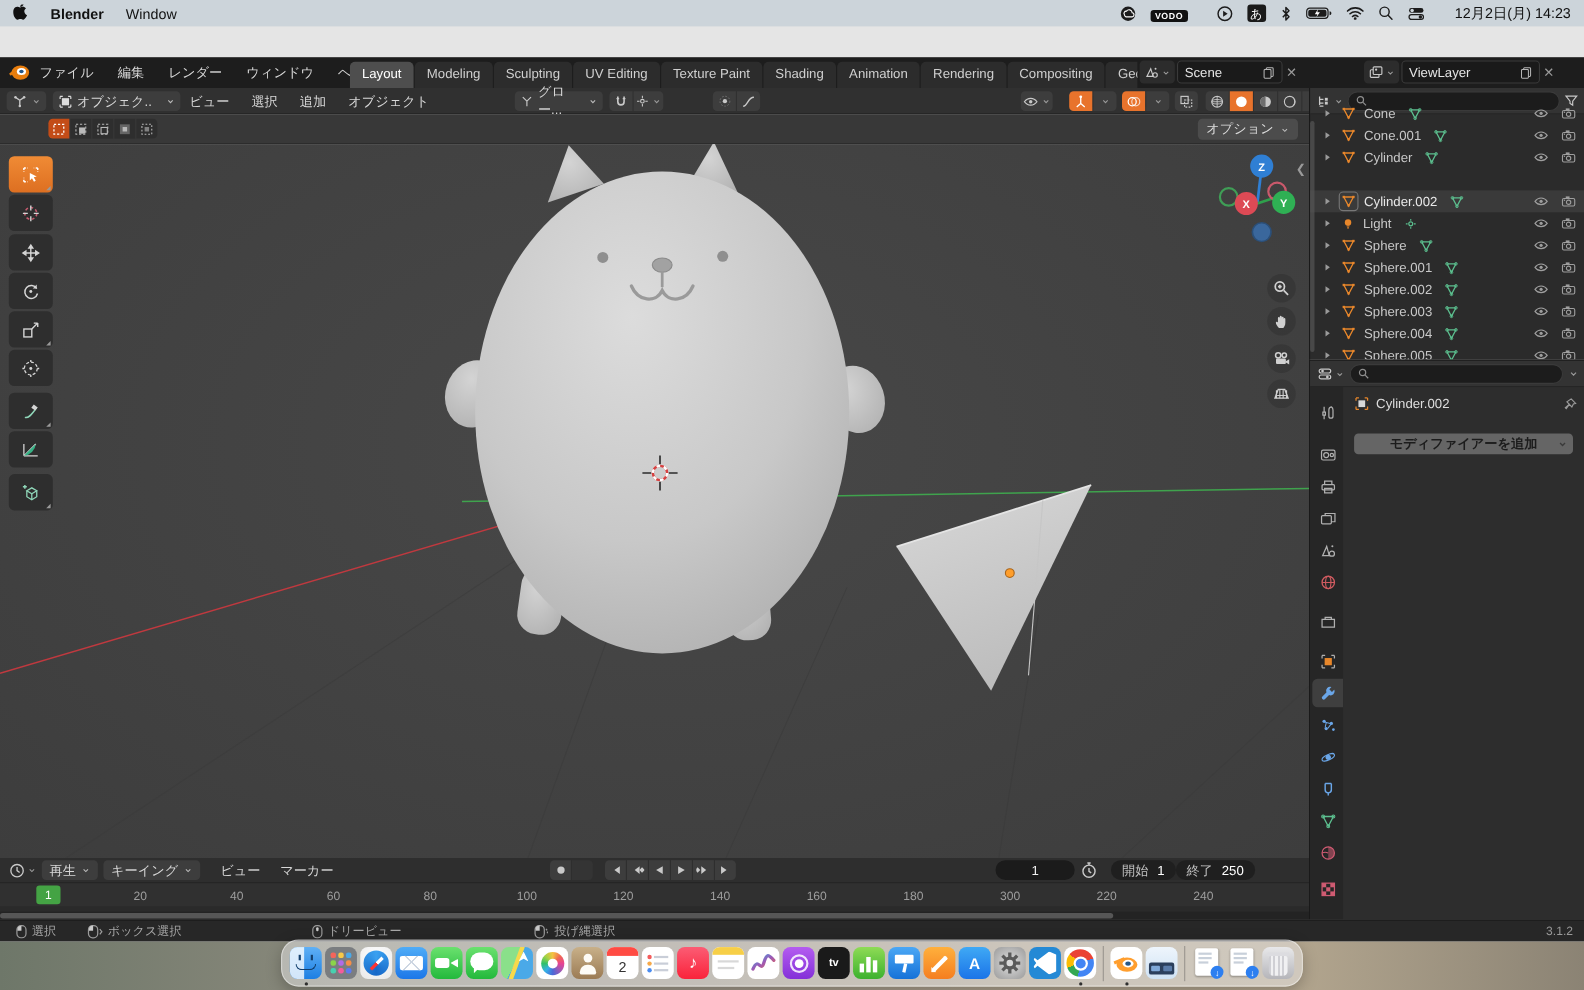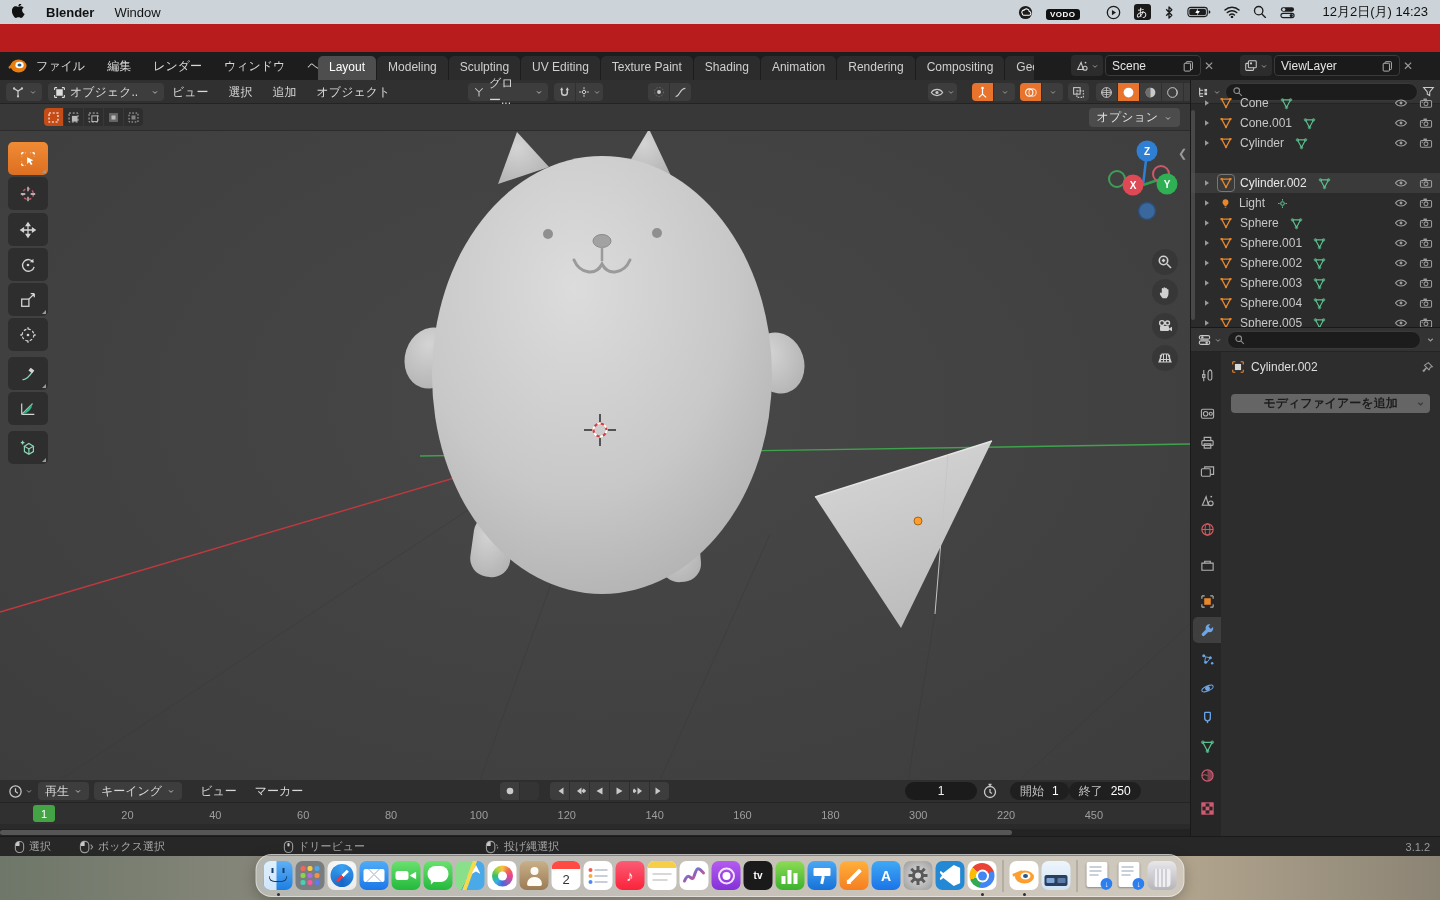--- a/index.html
+++ b/index.html
@@ -1,18 +1,18 @@
 <!DOCTYPE html>
 <html><head>
 <meta charset="utf-8">
 <style>
   html,body{margin:0;padding:0;width:1440px;height:900px;overflow:hidden;
     font-family:"Liberation Sans","DejaVu Sans",sans-serif;background:#333;}
   *{box-sizing:border-box;-webkit-font-smoothing:antialiased;}
-  #screen{position:relative;width:1440px;height:900px;background:#b91c1c;}
+  #screen{position:relative;width:1440px;height:900px;background:#e5e5e5;}
   
   .menubar{position:absolute;left:0;top:0;width:1440px;height:24px;background:#ccd4da;
     display:flex;align-items:center;justify-content:space-between;padding:0 12px;font-size:13px;color:#111;}
   .mb-left{display:flex;align-items:center;gap:20px;}
   .mb-right{display:flex;align-items:center;gap:15px;}
   .mb-app{font-weight:bold;}
   .mb-item{font-size:13px;}
   .mb-clock{font-size:13px;}
   .pill-black{background:#111;color:#fff;border-radius:3px;font-size:8px;padding:1px 4px;font-weight:bold;letter-spacing:.5px;}
   .ime-box{background:#1a1a1a;color:#fff;border-radius:3px;width:17px;height:16px;display:flex;align-items:center;justify-content:center;font-size:11px;}
@@ -233,21 +233,21 @@
         <span class="tab">Modeling</span>
         <span class="tab">Sculpting</span>
         <span class="tab">UV Editing</span>
         <span class="tab">Texture Paint</span>
         <span class="tab">Shading</span>
         <span class="tab">Animation</span>
         <span class="tab">Rendering</span>
         <span class="tab">Compositing</span>
         <span class="tab">Geometry</span>
       </div>
-    <div class="idwidget" style="left:1036px;margin-left:35px;">
+    <div class="idwidget" style="left:1036px;">
       <div class="idbtn">
         <svg width="14" height="14" viewBox="0 0 16 16">
             <path d="M3 12L7 4l2.5 8z" fill="none" stroke="#c9c9c9" stroke-width="1.2"></path>
             <circle cx="11.5" cy="10.5" r="2.3" fill="none" stroke="#c9c9c9" stroke-width="1.2"></circle>
             <circle cx="12" cy="4" r="1" fill="#c9c9c9"></circle>
           </svg>
         <svg width="8" height="8" viewBox="0 0 12 12">
             <path d="M3 5l3 3 3-3" fill="none" stroke="#9a9a9a" stroke-width="1.5"></path>
           </svg>
       </div>
@@ -1339,21 +1339,21 @@
         <span class="tick" style="left: 215.327px;">40</span>
         <span class="tick" style="left: 303.187px;">60</span>
         <span class="tick" style="left: 391.047px;">80</span>
         <span class="tick" style="left: 478.907px;">100</span>
         <span class="tick" style="left: 566.767px;">120</span>
         <span class="tick" style="left: 654.627px;">140</span>
         <span class="tick" style="left: 742.487px;">160</span>
         <span class="tick" style="left: 830.347px;">180</span>
         <span class="tick" style="left: 918.207px;">300</span>
         <span class="tick" style="left: 1006.07px;">220</span>
-        <span class="tick" style="left: 1093.93px;">450</span>
+        <span class="tick" style="left: 1093.93px;">240</span>
       </div>
     <div class="tlbody"></div>
     <div class="tlscroll">
         <div class="tlthumb"></div>
       </div>
   </div>
 
   <div class="statusbar">
     <span id="sb-hints" style="display:flex;align-items:center;">
         <span class="hint" style="margin-left: 14px;">

